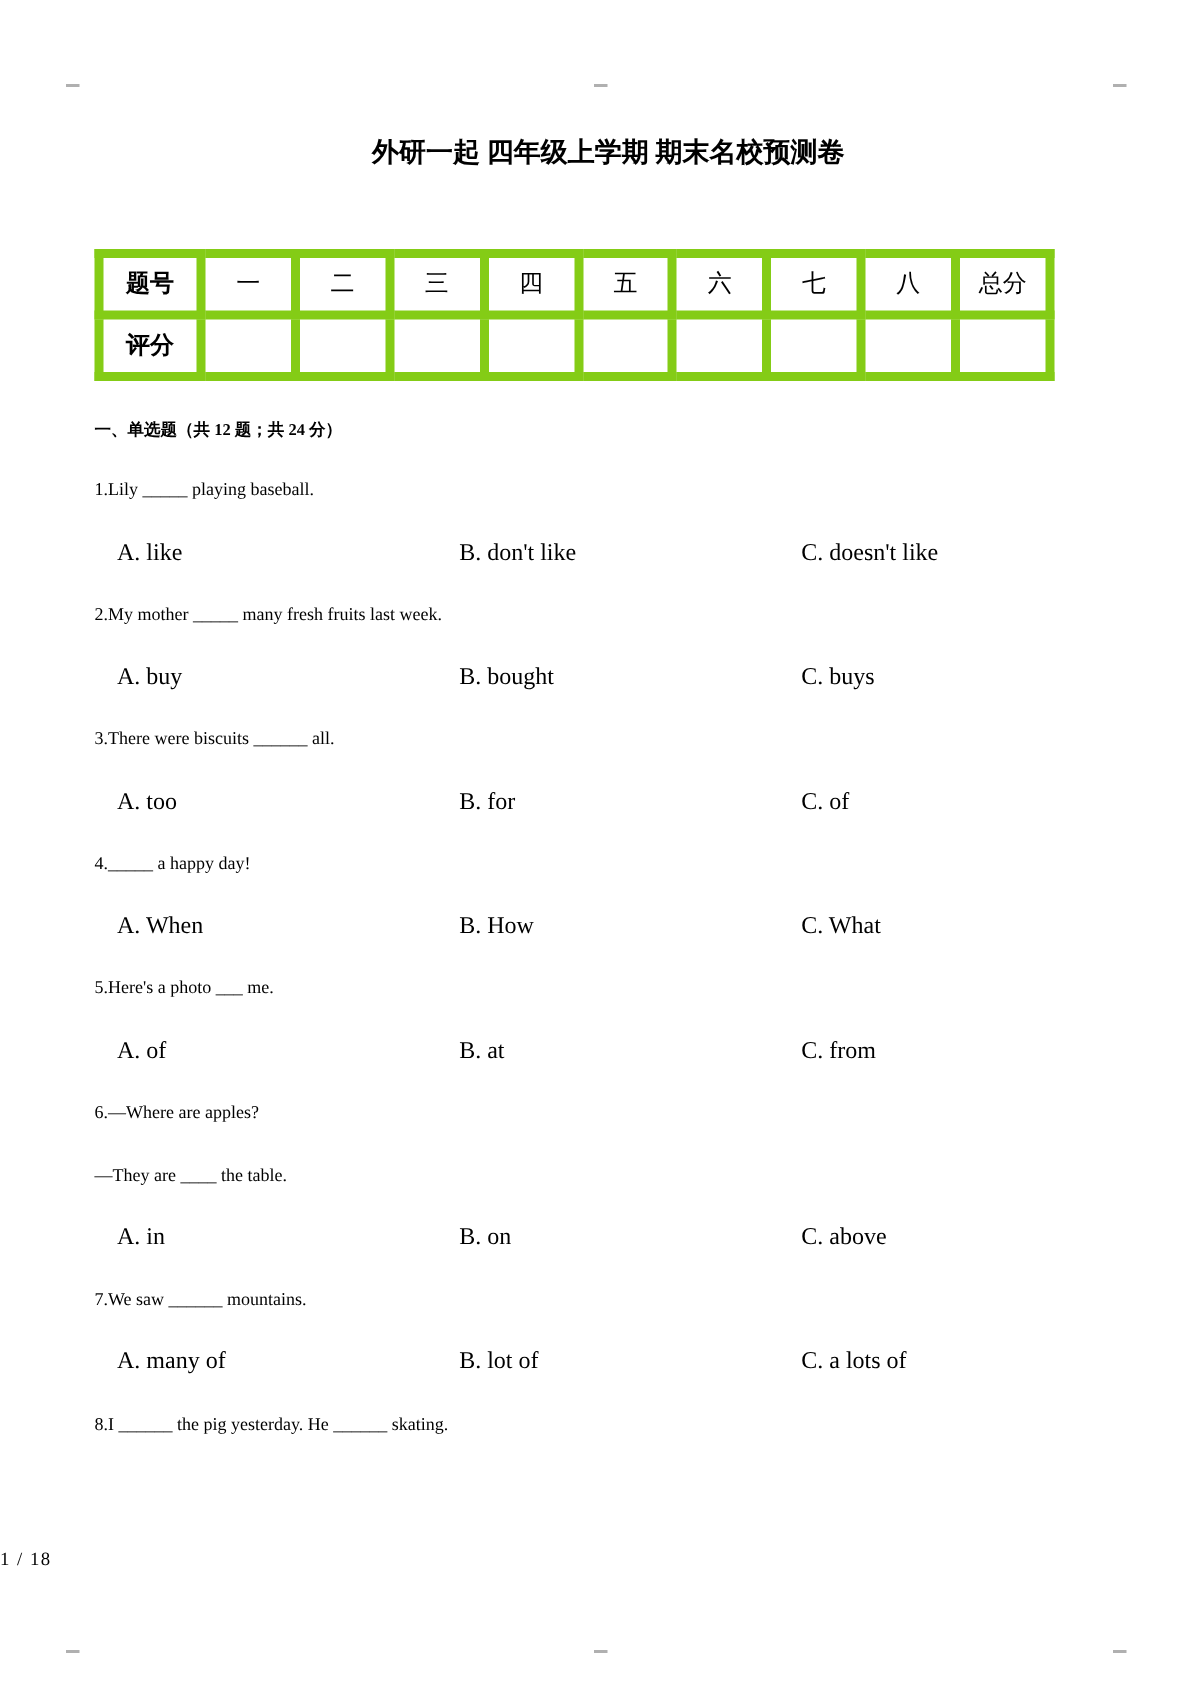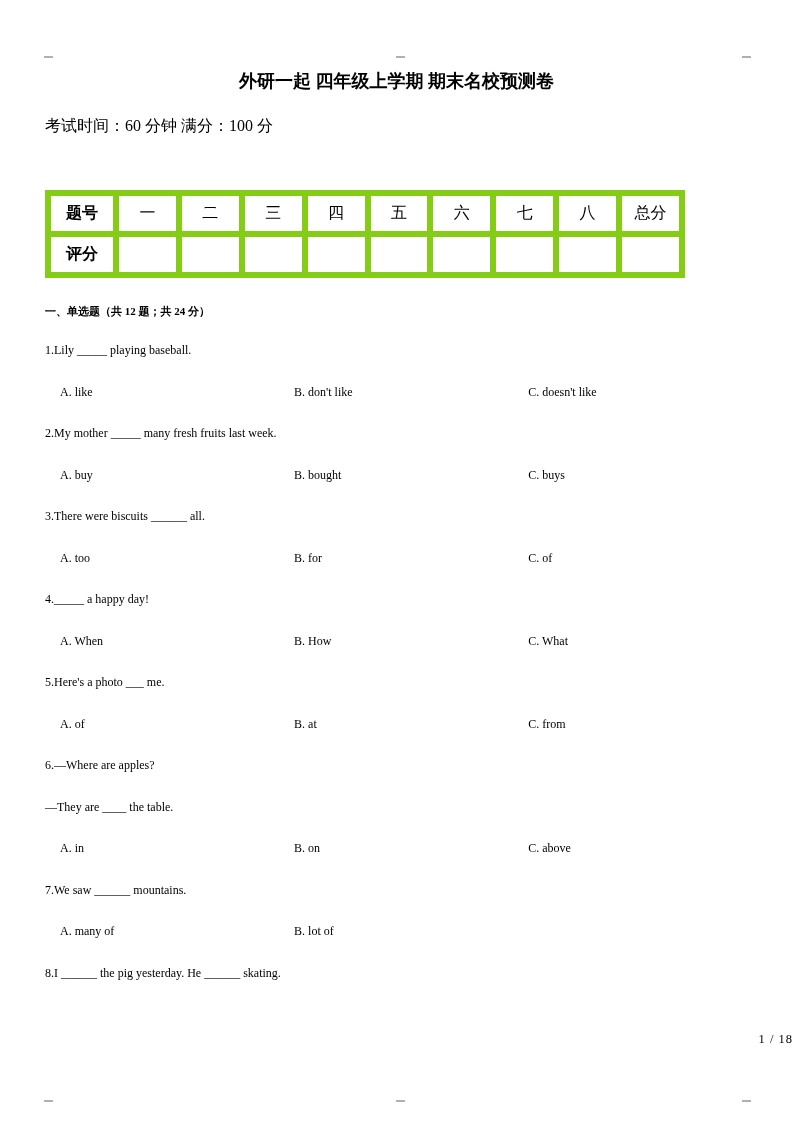--- a/index.html
+++ b/index.html
@@ -21,21 +21,22 @@
     background: #b0b0b0;
   }
   .em-tl { left: 44px;  top: 56px; }
   .em-tc { left: 396px; top: 56px; }
   .em-tr { left: 742px; top: 56px; }
   .em-bl { left: 44px;  top: 1100px; }
   .em-bc { left: 396px; top: 1100px; }
   .em-br { left: 742px; top: 1100px; }
 
   .content {
-    padding: 68px 45px 0 45px;
+    padding: 88px 45px 0 45px;
+    margin-left: 18px;
   }
   .title {
     text-align: center;
     font-size: 18px;
     font-weight: bold;
     line-height: 26px;
   }
   .exam-info {
     margin-top: 20px;
     font-size: 16px;
@@ -65,52 +66,51 @@
     line-height: 30px;
   }
   .questions { margin-top: 4px; }
   .stem {
     font-size: 12px;
     line-height: 41.5px;
     white-space: pre;
   }
   .options {
     display: flex;
-    font-size: 12px;
+    font-size: 16px;
     line-height: 41.5px;
     align-items: flex-end;
   }
   .options .opt { width: 33.3%; padding-left: 15px; }
   .footer {
     position: absolute;
     left: 0;
     right: 0;
     top: 1032px;
-    text-align: right;
+    text-align: left;
     font-size: 12.5px;
     letter-spacing: 1px;
   }
 </style>
 </head>
 <body>
 
 <div class="page">
 
   <span class="edge-mark em-tl"></span>
   <span class="edge-mark em-tc"></span>
   <span class="edge-mark em-tr"></span>
   <span class="edge-mark em-bl"></span>
   <span class="edge-mark em-bc"></span>
   <span class="edge-mark em-br"></span>
 
   <div class="content">
 
     <h1 class="title">外研一起 四年级上学期 期末名校预测卷</h1>
 
-    <p class="exam-info">考试时间：60 分钟 满分：100 分</p>
 
     <table class="score-table">
       <tbody>
         <tr>
           <td class="row-label">题号</td>
           <td>一</td>
           <td>二</td>
           <td>三</td>
           <td>四</td>
           <td>五</td>
@@ -191,20 +191,21 @@
           <span class="opt">B. on</span>
           <span class="opt">C. above</span>
         </div>
       </div>
 
       <div class="question">
         <p class="stem">7.We saw ______ mountains.</p>
         <div class="options">
           <span class="opt">A. many of</span>
           <span class="opt">B. lot of</span>
+          <span class="opt">C. a lots of</span>
         </div>
       </div>
 
       <div class="question">
         <p class="stem">8.I ______ the pig yesterday. He ______ skating.</p>
       </div>
 
     </div>
   </div>
 

